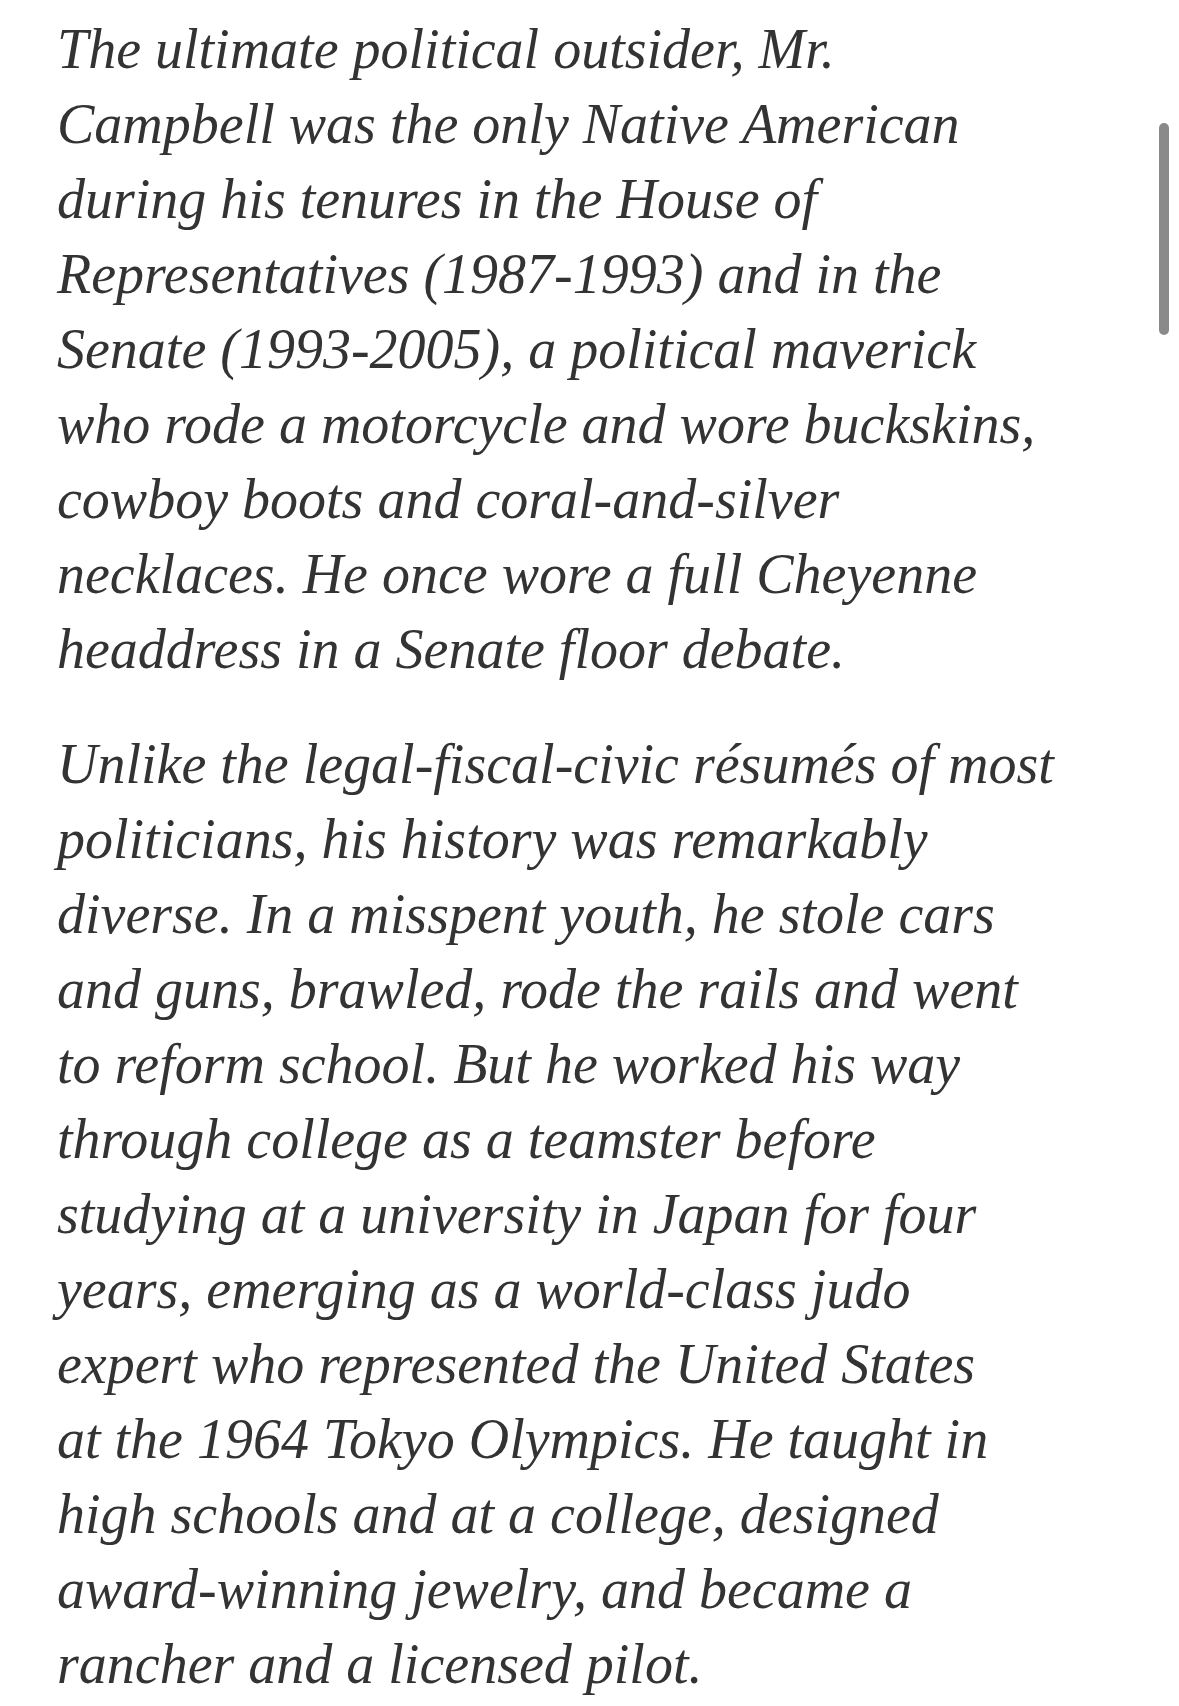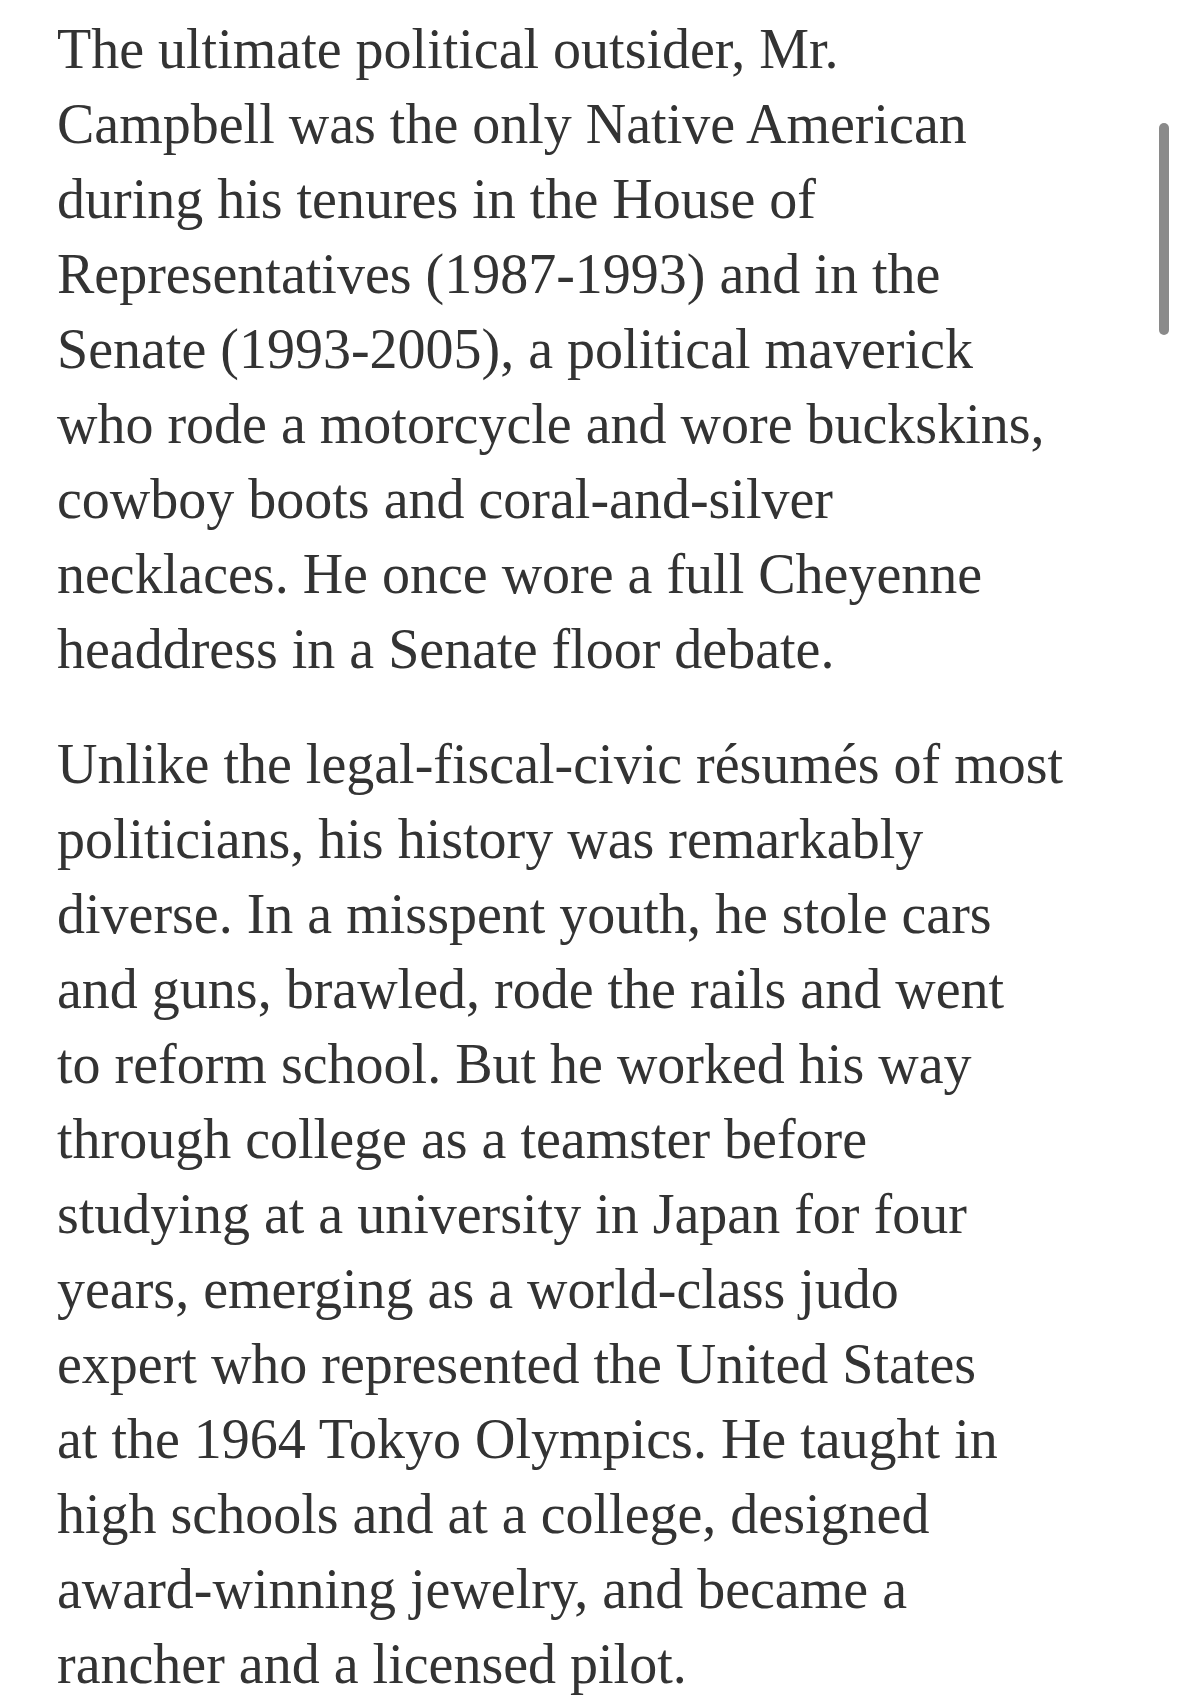--- a/index.html
+++ b/index.html
@@ -37,18 +37,18 @@
     top: 123px;
     width: 10px;
     height: 212px;
     border-radius: 5px;
   }
 </style>
 </head>
 <body>
 
 <div class="page" style="background: rgb(255, 255, 255);">
-  <main class="article" id="article-body" style="color: rgb(51, 51, 51);">
+  <main class="article" id="article-body" style="color: rgb(51, 51, 51); font-style: italic;">
       <p><span>The ultimate political outsider, Mr.</span><br><span>Campbell was the only Native American</span><br><span>during his tenures in the House of</span><br><span>Representatives (1987-1993) and in the</span><br><span>Senate (1993-2005), a political maverick</span><br><span>who rode a motorcycle and wore buckskins,</span><br><span>cowboy boots and coral-and-silver</span><br><span>necklaces. He once wore a full Cheyenne</span><br><span>headdress in a Senate floor debate.</span></p>
       <p><span>Unlike the legal-fiscal-civic résumés of most</span><br><span>politicians, his history was remarkably</span><br><span>diverse. In a misspent youth, he stole cars</span><br><span>and guns, brawled, rode the rails and went</span><br><span>to reform school. But he worked his way</span><br><span>through college as a teamster before</span><br><span>studying at a university in Japan for four</span><br><span>years, emerging as a world-class judo</span><br><span>expert who represented the United States</span><br><span>at the 1964 Tokyo Olympics. He taught in</span><br><span>high schools and at a college, designed</span><br><span>award-winning jewelry, and became a</span><br><span>rancher and a licensed pilot.</span></p>
     </main>
   <div class="scroll-thumb" id="scroll-thumb" style="background: rgb(138, 138, 138);"></div>
 </div>
 
 </body></html>

